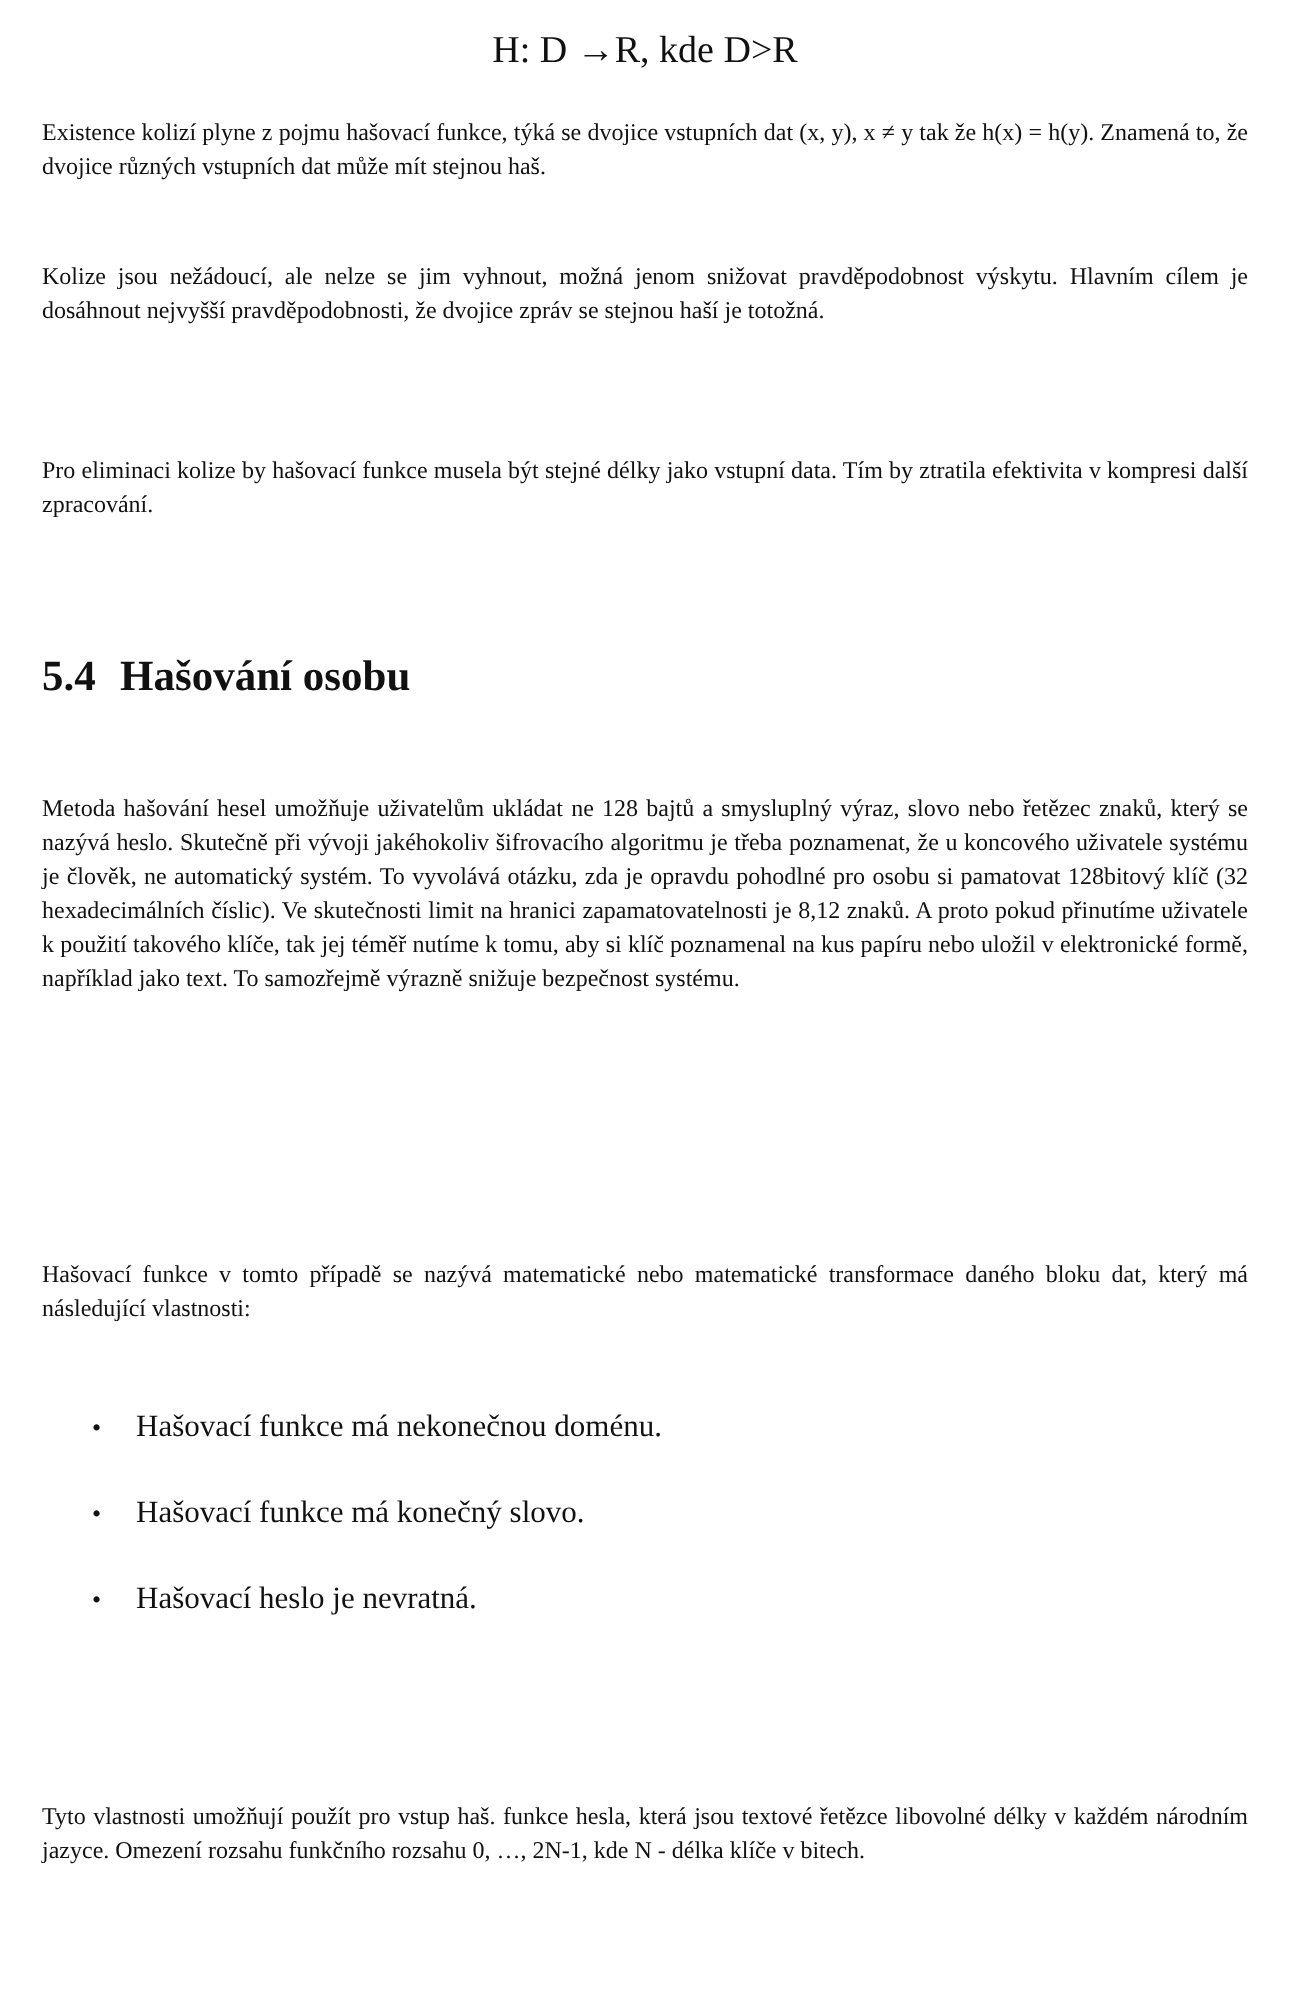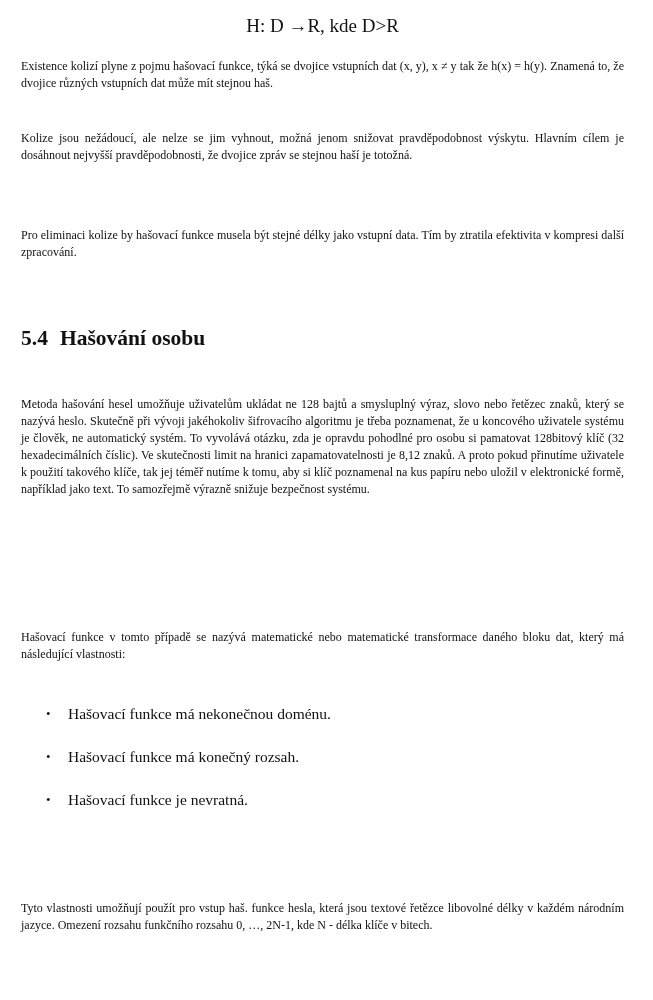--- a/index.html
+++ b/index.html
@@ -48,23 +48,23 @@
   <p class="para" style="top:396px">Metoda hašování hesel umožňuje uživatelům ukládat ne 128 bajtů a smysluplný výraz, slovo nebo řetězec znaků, který se nazývá heslo. Skutečně při vývoji jakéhokoliv šifrovacího algoritmu je třeba poznamenat, že u koncového uživatele systému je člověk, ne automatický systém. To vyvolává otázku, zda je opravdu pohodlné pro osobu si pamatovat 128bitový klíč (32 hexadecimálních číslic). Ve skutečnosti limit na hranici zapamatovatelnosti je 8,12 znaků. A proto pokud přinutíme uživatele k použití takového klíče, tak jej téměř nutíme k tomu, aby si klíč poznamenal na kus papíru nebo uložil v elektronické formě, například jako text. To samozřejmě výrazně snižuje bezpečnost systému.</p>
   <p class="para" style="top:629px">Hašovací funkce v tomto případě se nazývá matematické nebo matematické transformace daného bloku dat, který má následující vlastnosti:</p>
 
   <ul class="bullet-list" style="top:702px">
     <li class="bullet-item" style="top:0px">
       <span class="bullet-dot">•</span>
       <span class="bullet-text">Hašovací funkce má nekonečnou doménu.</span>
     </li>
     <li class="bullet-item" style="top:43px">
       <span class="bullet-dot">•</span>
-      <span class="bullet-text">Hašovací funkce má konečný rozsah.</span>
+      <span class="bullet-text">Hašovací funkce má konečný slovo.</span>
     </li>
     <li class="bullet-item" style="top:86px">
       <span class="bullet-dot">•</span>
-      <span class="bullet-text">Hašovací funkce je nevratná.</span>
+      <span class="bullet-text">Hašovací heslo je nevratná.</span>
     </li>
   </ul>
 
   <p class="para" style="top:900px">Tyto vlastnosti umožňují použít pro vstup haš. funkce hesla, která jsou textové řetězce libovolné délky v každém národním jazyce. Omezení rozsahu funkčního rozsahu 0, …, 2N-1, kde N - délka klíče v bitech.</p>
 
 </div>
 
 </body></html>

